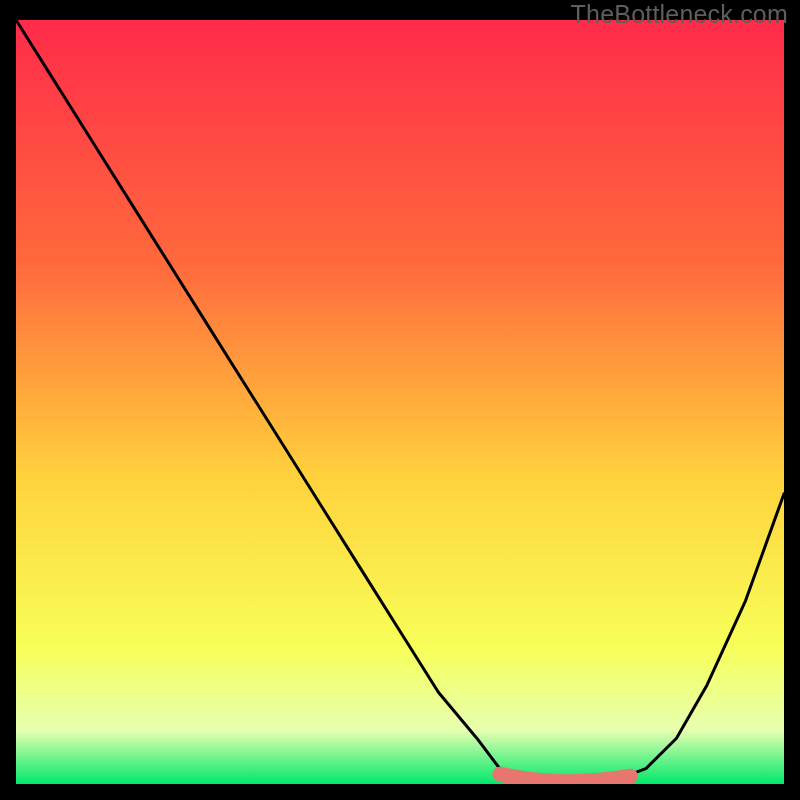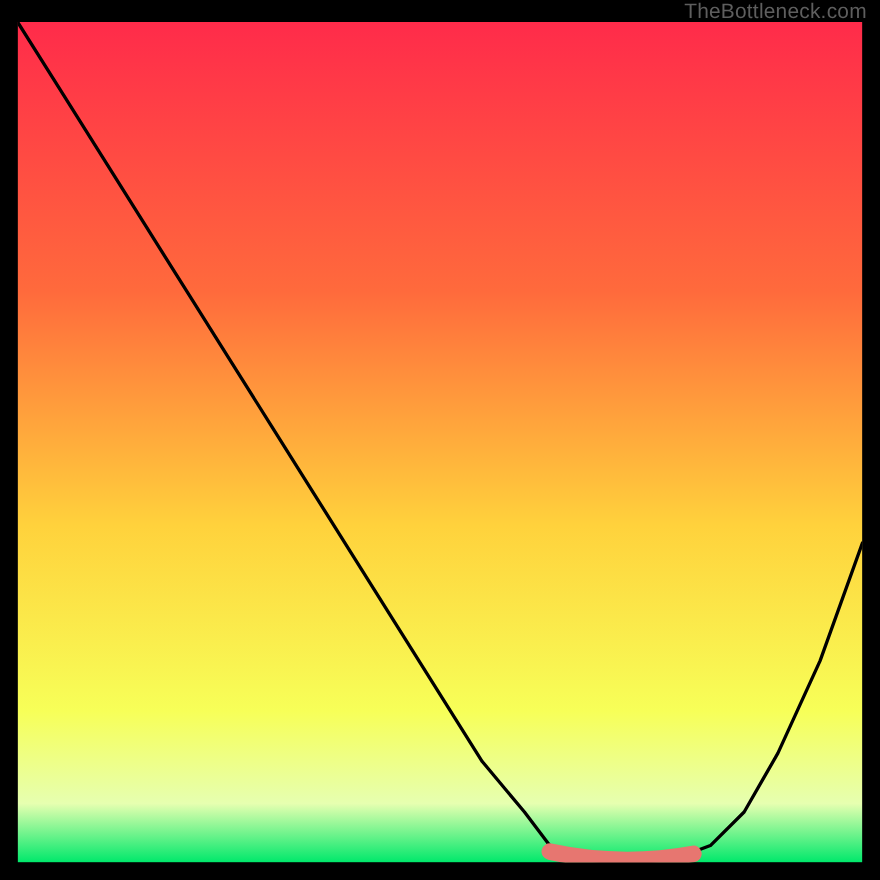--- a/index.html
+++ b/index.html
@@ -17,21 +17,21 @@
     top: 20px;
     width: 768px;
     height: 764px;
     background: #000;
   }
   .watermark {
     position: absolute;
     top: 0px;
     right: 12px;
     color: #5e5e5e;
-    font-size: 19px;
+    font-size: 25px;
     font-weight: 500;
     letter-spacing: 0.2px;
     z-index: 5;
   }
   .chart-wrap {
     position: absolute;
     left: 16px;
     top: 20px;
     width: 768px;
     height: 764px;

